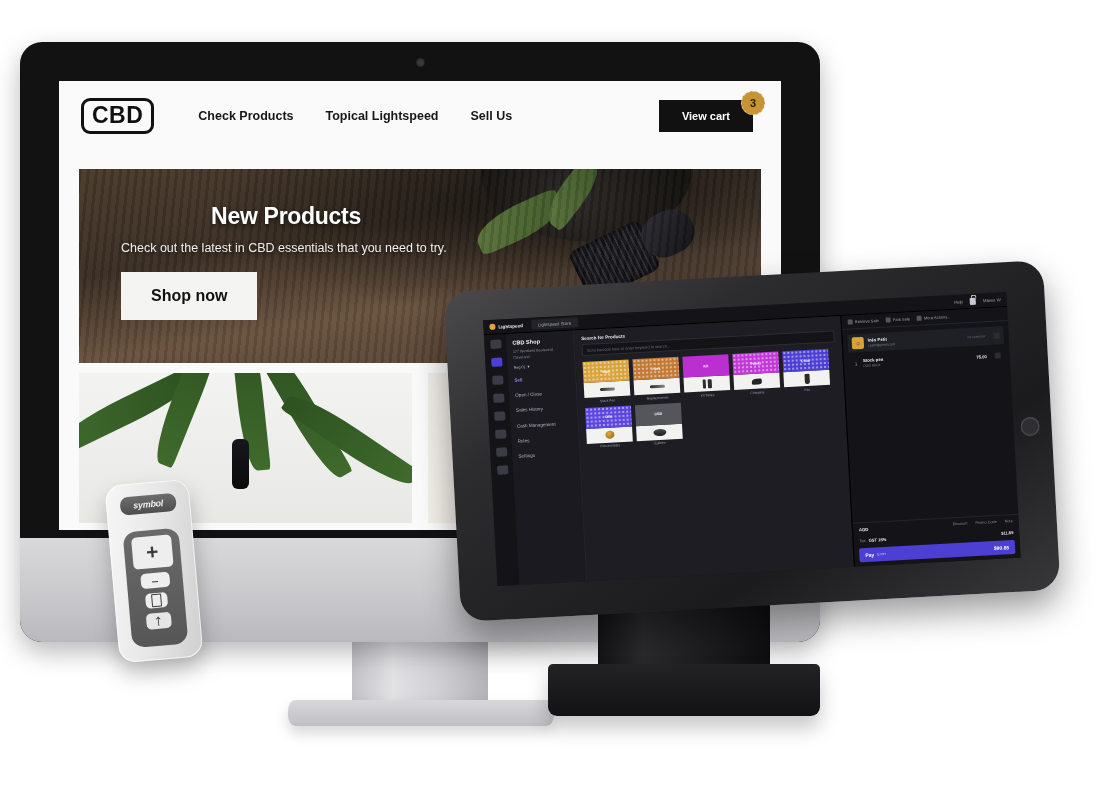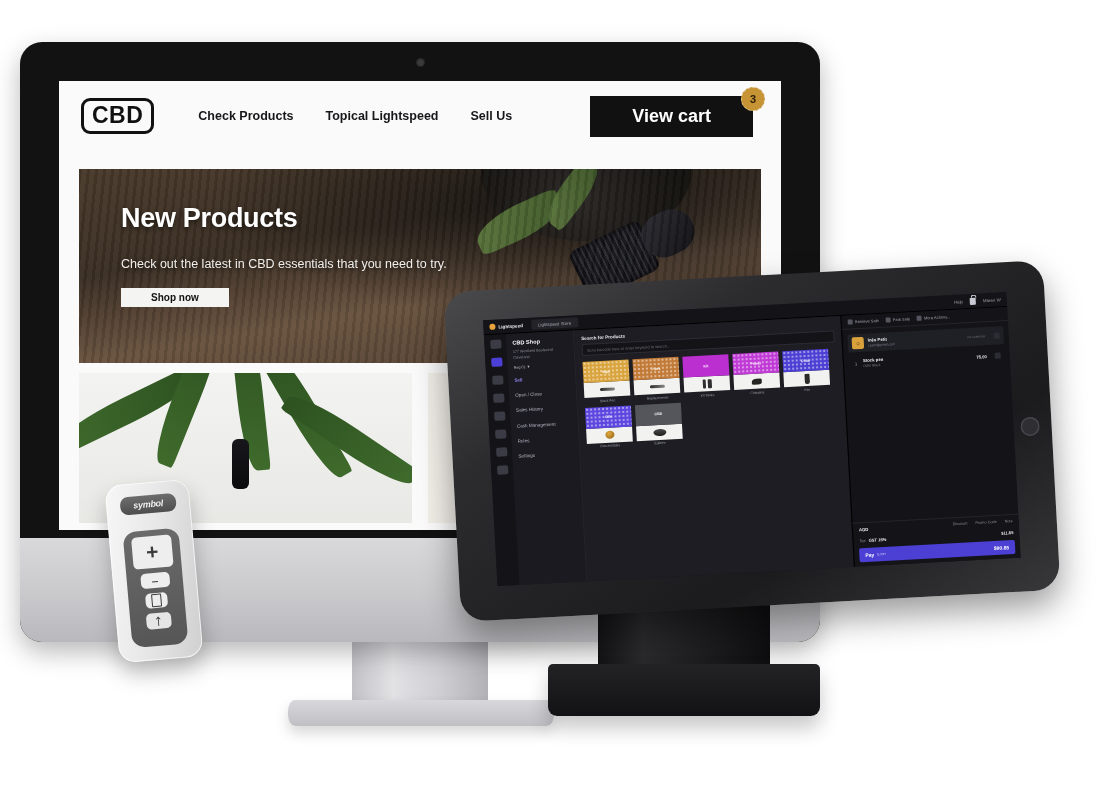--- a/index.html
+++ b/index.html
@@ -50,22 +50,22 @@
   }
   .brand-logo{
     border:3.5px solid #111;border-radius:9px;
     padding:2px 8px 3px;font-size:23px;font-weight:bold;letter-spacing:.5px;
     color:#111;line-height:1.05;
   }
   .nav-links{display:flex;align-items:center;margin-left:44px;gap:32px;}
   .nav-link{font-size:12.5px;font-weight:bold;color:#17171a;white-space:nowrap;}
   .cart-wrap{margin-left:auto;position:relative;padding-right:6px;}
   .cart-btn{
-    background:#111;color:#fff;font-size:18px;font-weight:bold;
-    padding:10px 42px;white-space:nowrap;text-align:center;
+    background:#111;color:#fff;font-size:11px;font-weight:bold;
+    padding:10px 23px;white-space:nowrap;text-align:center;
   }
   .cart-badge{
     position:absolute;right:-6px;top:-9px;width:24px;height:24px;border-radius:50%;
     background:#c69434;color:#2a1e06;font-size:11px;font-weight:bold;
     display:flex;align-items:center;justify-content:center;
     border:1px dashed rgba(255,255,255,.45);box-sizing:border-box;
   }
 
   
   .hero{
@@ -101,25 +101,25 @@
   }
   .dropper .bulb{
     position:absolute;left:72px;top:10px;width:54px;height:44px;border-radius:24px;
     background:linear-gradient(140deg,#2c2c33,#111114);
   }
   .dropper .pipe{
     position:absolute;left:-52px;top:44px;width:68px;height:6px;border-radius:3px;
     background:linear-gradient(90deg,#e9e5dd,#b9b2a4);transform:rotate(16deg);
   }
   .hero-body{position:absolute;left:42px;top:34px;width:330px;color:#fff;z-index:3;}
-  .hero-title{font-size:27px;font-weight:bold;letter-spacing:-.3px;margin-bottom:21px;text-shadow:0 2px 5px rgba(0,0,0,.6);}
+  .hero-title{font-size:23px;font-weight:bold;letter-spacing:-.3px;margin-bottom:9px;text-shadow:0 2px 5px rgba(0,0,0,.6);text-align:center;}
   .hero-sub{font-size:12.5px;line-height:1.46;color:#f1efec;text-shadow:0 1px 4px rgba(0,0,0,.65);}
   .hero-btn{
     margin-top:15px;display:inline-block;background:#f4f4f2;color:#111;
-    font-size:10px;font-weight:bold;padding:4px 30px;
+    font-size:16px;font-weight:bold;padding:15px 30px;
   }
 
   
   .prow{position:absolute;left:20px;top:292px;width:682px;height:150px;display:flex;gap:16px;}
   .pcard{flex:1;position:relative;overflow:hidden;background:#efefed;}
   .pcard.leaf{
     background:linear-gradient(180deg,#f3f3f1 0%,#e8e8e5 100%);
   }
   .leafblade{
     position:absolute;width:150px;height:26px;border-radius:50% 6% 50% 6%;

